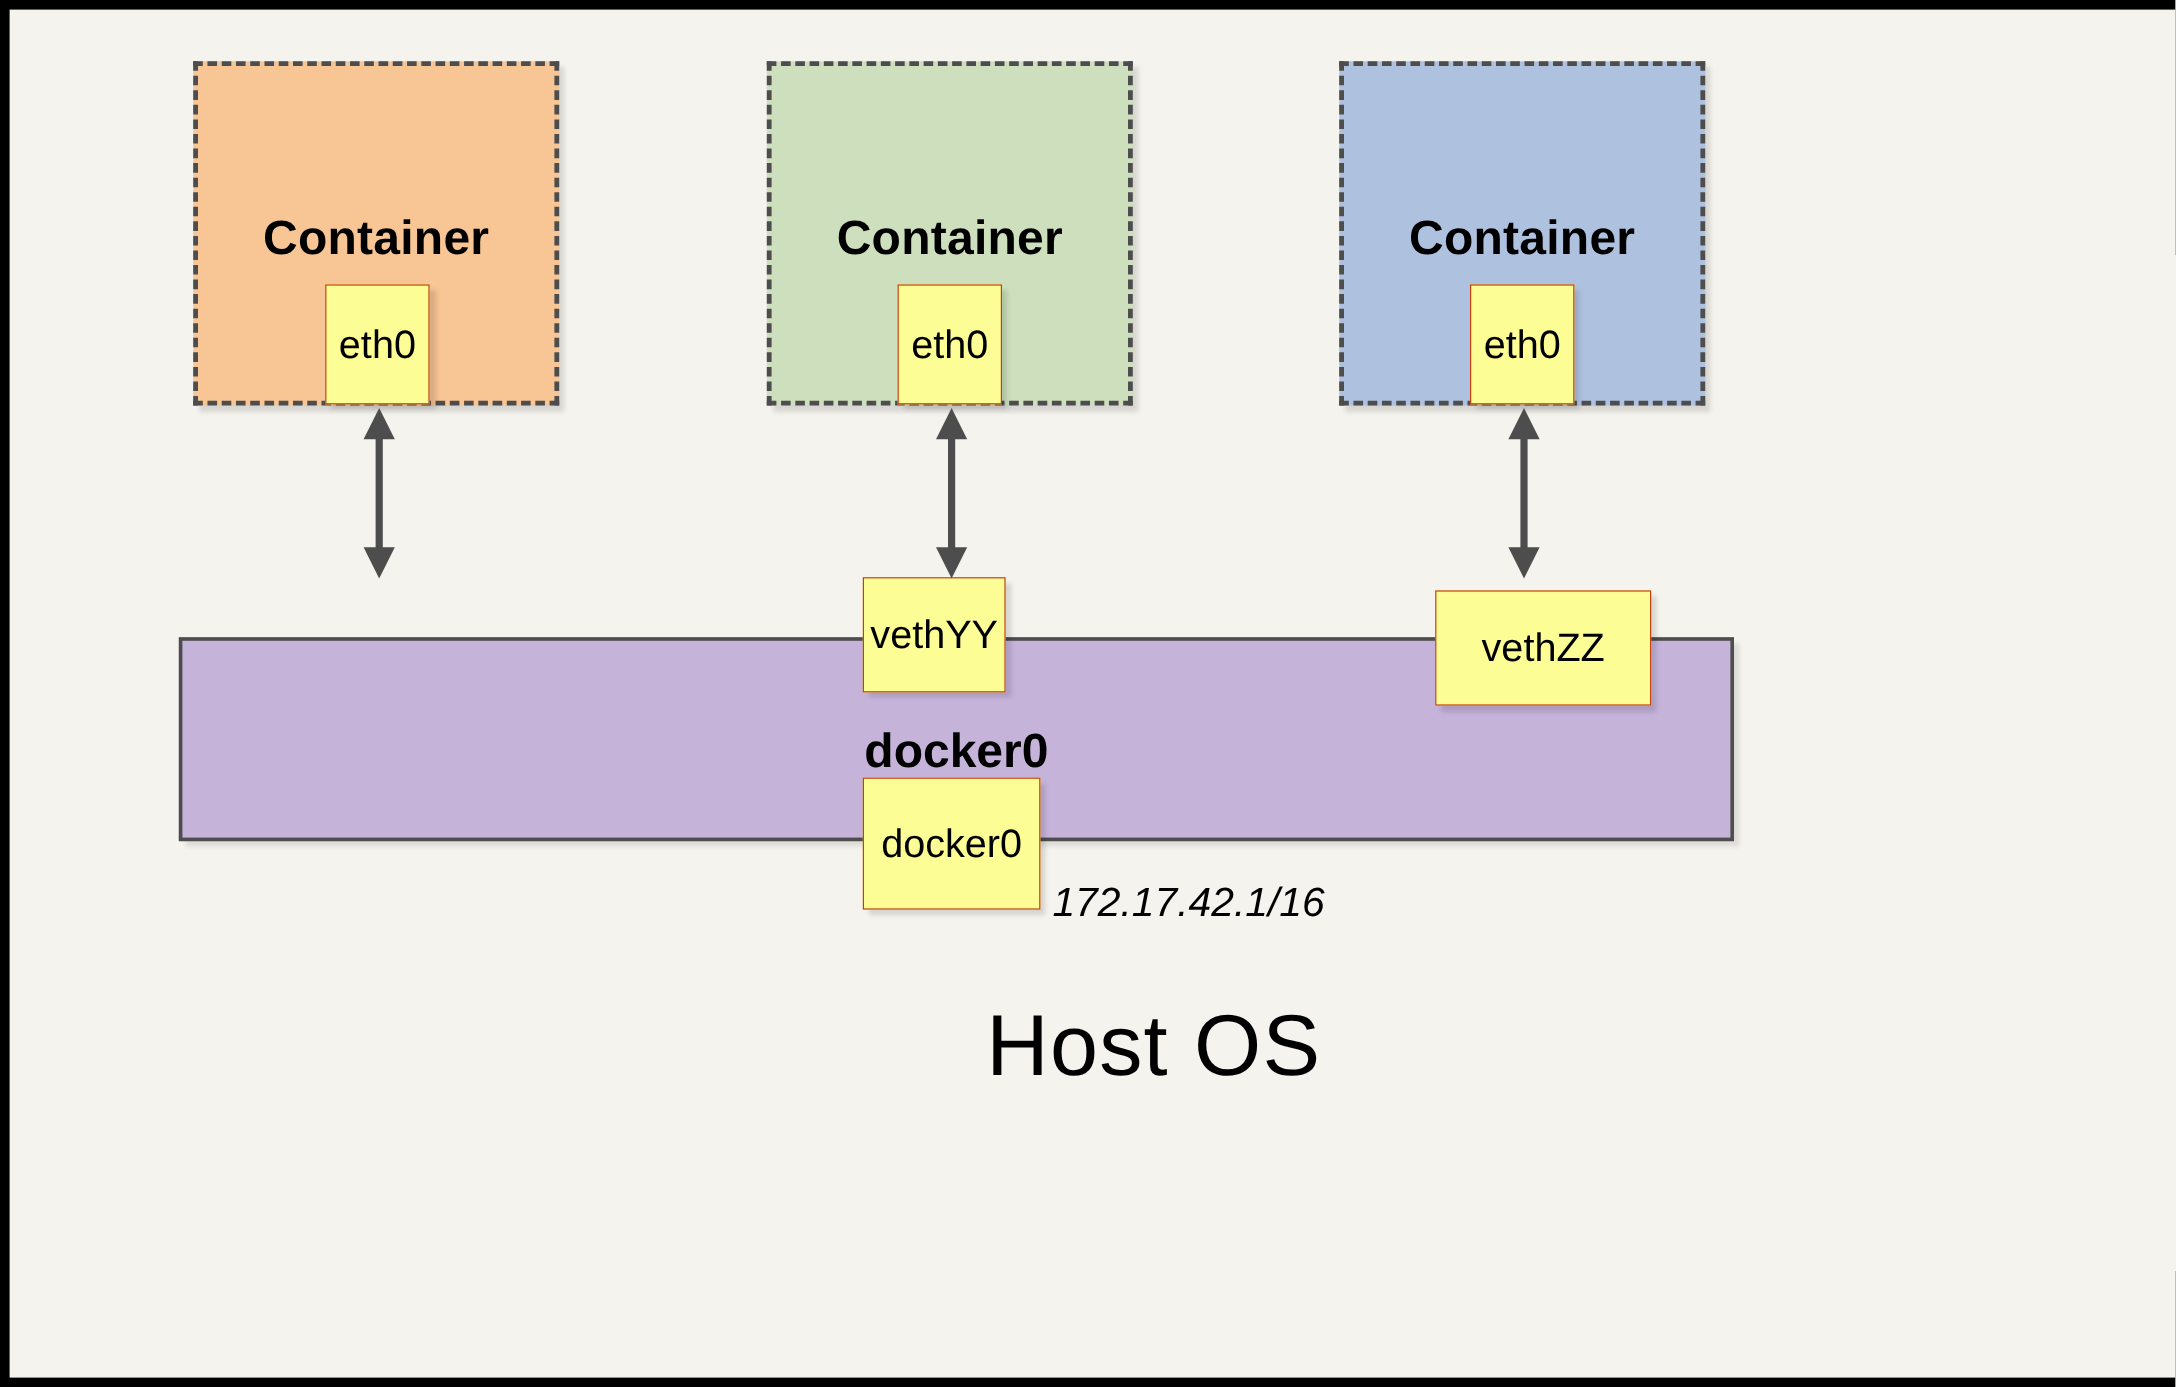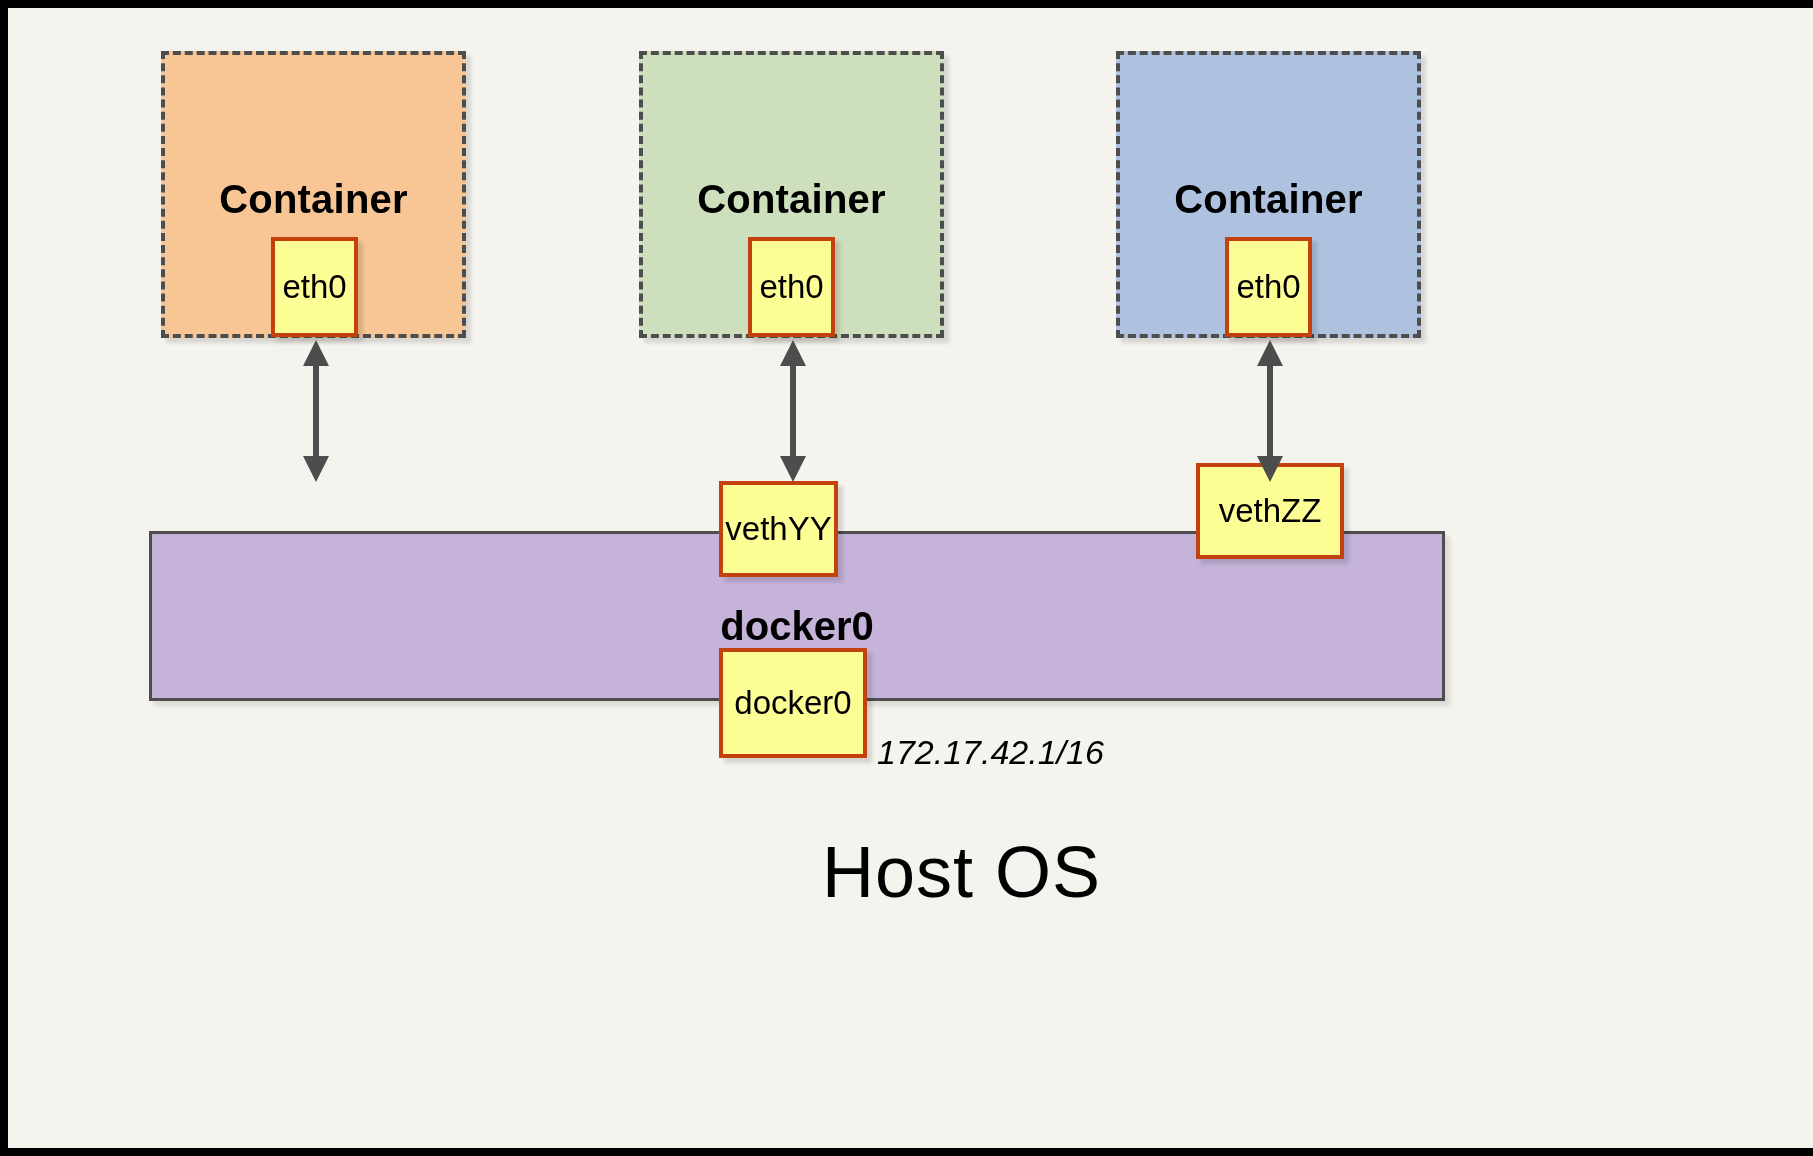--- a/index.html
+++ b/index.html
@@ -50,21 +50,21 @@
     color: #000000;
     letter-spacing: 0.2px;
     white-space: nowrap;
   }
 
   
   .iface-box {
     position: absolute;
     box-sizing: border-box;
     background: #fdfd96;
-    border: 4px solid #c2410c;
+    border: 1px solid #c2410c;
     box-shadow: 5px 5px 4px rgba(0,0,0,0.13);
     display: flex;
     align-items: center;
     justify-content: center;
     font-size: 33px;
     color: #000000;
     white-space: nowrap;
   }
 
   
@@ -129,21 +129,21 @@
     </div>
     <div class="iface-box" id="eth0-3" style="left:1217px; top:229px; width:87px; height:100px;">eth0</div>
 
     <div id="bridge" style="left:141px; top:523px; width:1296px; height:170px;">
       <div id="bridge-title" style="top:70px;">docker0</div>
     </div>
 
 
     <div class="iface-box" style="left:711px; top:473px; width:119px; height:96px;">vethYY</div>
 
-    <div class="iface-box" style="left:1188px; top:455px; width:148px; height:96px;">vethZZ</div>
+    <div class="iface-box" style="left:1188px; top:484px; width:180px; height:96px;">vethZZ</div>
 
     <div class="iface-box" style="left:711px; top:640px; width:148px; height:110px;">docker0</div>
 
     <svg class="arrow-svg" style="left:290px; top:330px;" width="36" height="146" viewBox="0 0 36 146">
       <line x1="18" y1="20" x2="18" y2="126" stroke="#4d4d4d" stroke-width="6"></line>
       <polygon points="18,2 5,28 31,28" fill="#4d4d4d"></polygon>
       <polygon points="18,144 5,118 31,118" fill="#4d4d4d"></polygon>
     </svg>
 
     <svg class="arrow-svg" style="left:767px; top:330px;" width="36" height="146" viewBox="0 0 36 146">

